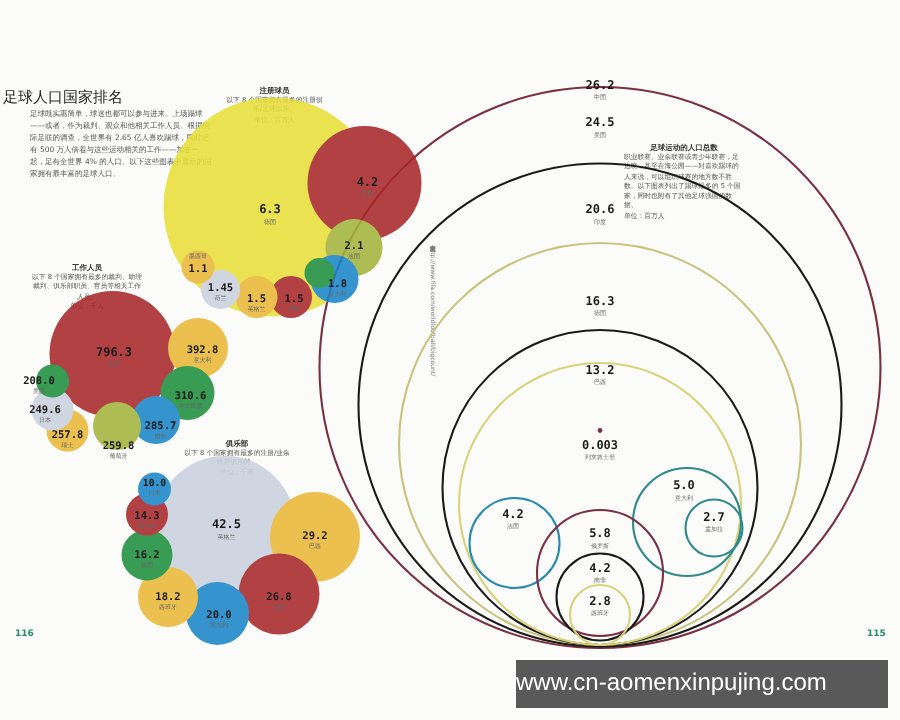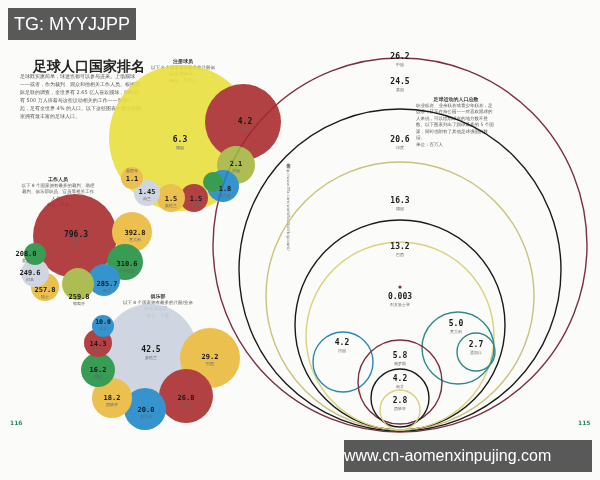--- a/index.html
+++ b/index.html
@@ -1,21 +1,21 @@
 <!DOCTYPE html>
 <html><head>
 <meta charset="utf-8">
 <style>
   html,body{margin:0;padding:0;}
   body{width:600px;height:480px;position:relative;overflow:hidden;background:#ffffff;font-family:"DejaVu Sans",sans-serif;}
   .page{position:absolute;left:0;top:0;width:600px;height:480px;background:#fbfbf9;}
   .watermark{position:absolute;background:#595959;color:#fff;font-family:"Liberation Sans",sans-serif;}
   #wm-top{left:8px;top:8px;width:128px;height:32px;font-size:18px;line-height:32px;text-align:center;}
   #wm-bottom{left:344px;top:440px;width:248px;height:32px;font-size:16px;line-height:32px;}
-  .title{position:absolute;left:33px;top:58px;font-size:14px;font-weight:bold;color:#222;}
+  .title{position:absolute;left:2px;top:58px;font-size:10px;font-weight:normal;color:#222;}
   .intro{position:absolute;left:20px;top:72px;width:122px;font-size:5px;line-height:8px;color:#555;}
   .caption{position:absolute;font-size:4.5px;line-height:6.5px;color:#555;text-align:center;}
   .caption b{display:block;font-size:5px;color:#333;}
   .pgnum{position:absolute;font-size:6px;font-weight:bold;color:#2a8a6a;}
   .source{position:absolute;left:283px;top:160px;width:8px;height:92px;writing-mode:vertical-rl;font-size:4px;color:#777;}
   svg{position:absolute;left:0;top:0;}
   .v{font-family:"DejaVu Sans Mono",monospace;font-weight:bold;fill:#1a1a1a;}
   .n{fill:#666;font-family:"DejaVu Sans",sans-serif;}
 </style>
 </head>
@@ -180,15 +180,14 @@
         <text class="n" x="342" y="352" font-size="4">法国</text>
       <text class="v" x="400" y="358" font-size="8">5.8</text>
         <text class="n" x="400" y="365" font-size="4">俄罗斯</text>
       <text class="v" x="400" y="381" font-size="8">4.2</text>
         <text class="n" x="400" y="388" font-size="4">南非</text>
       <text class="v" x="400" y="403" font-size="8">2.8</text>
         <text class="n" x="400" y="410" font-size="4">西班牙</text>
     </g>
   </svg>
 
-  <div id="wm-top" class="watermark">TG: MYYJJPP</div>
   <div id="wm-bottom" class="watermark">www.cn-aomenxinpujing.com</div>
 </div>
 
 </body></html>

